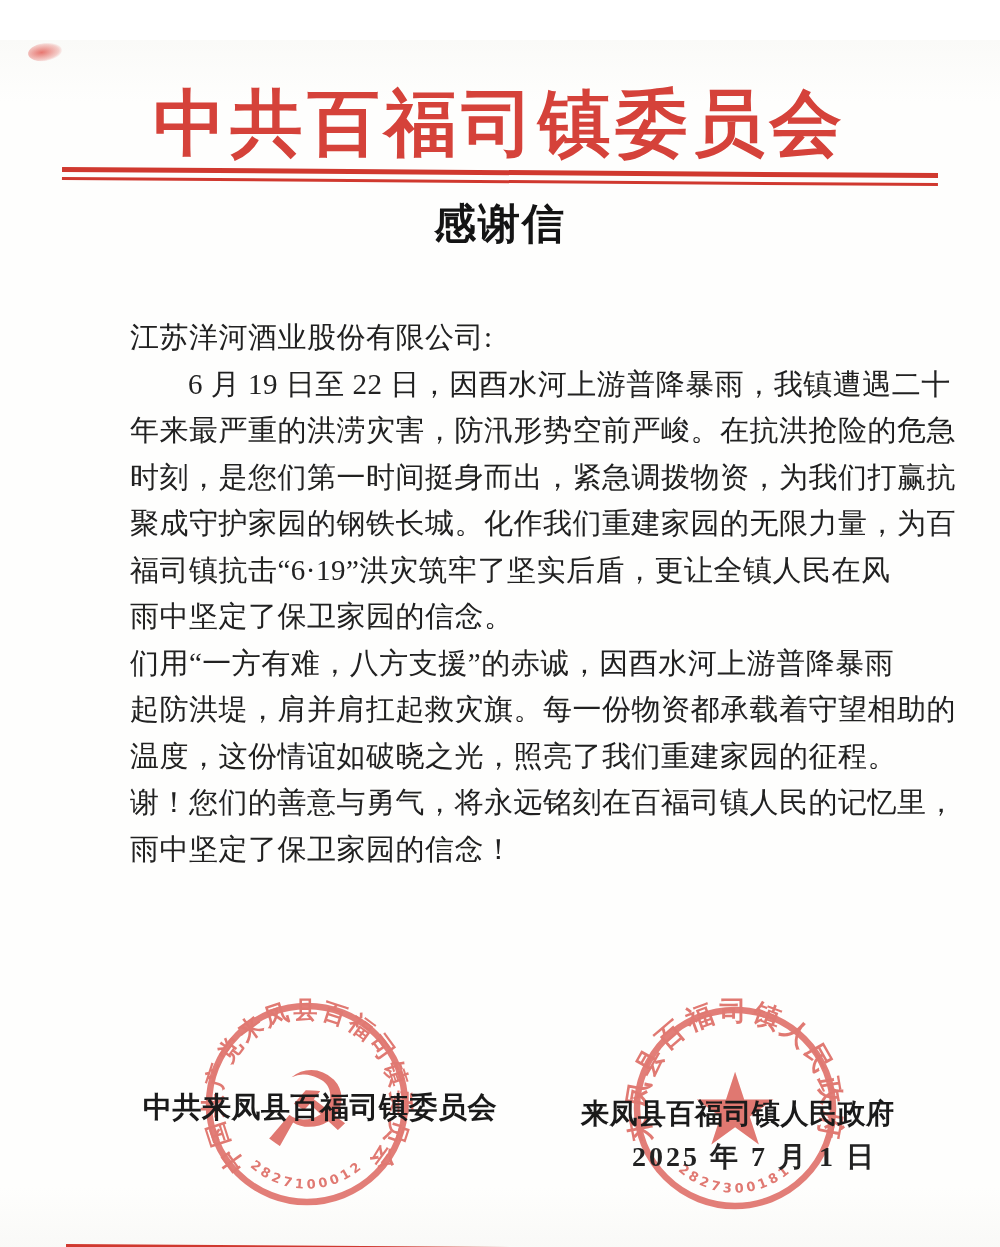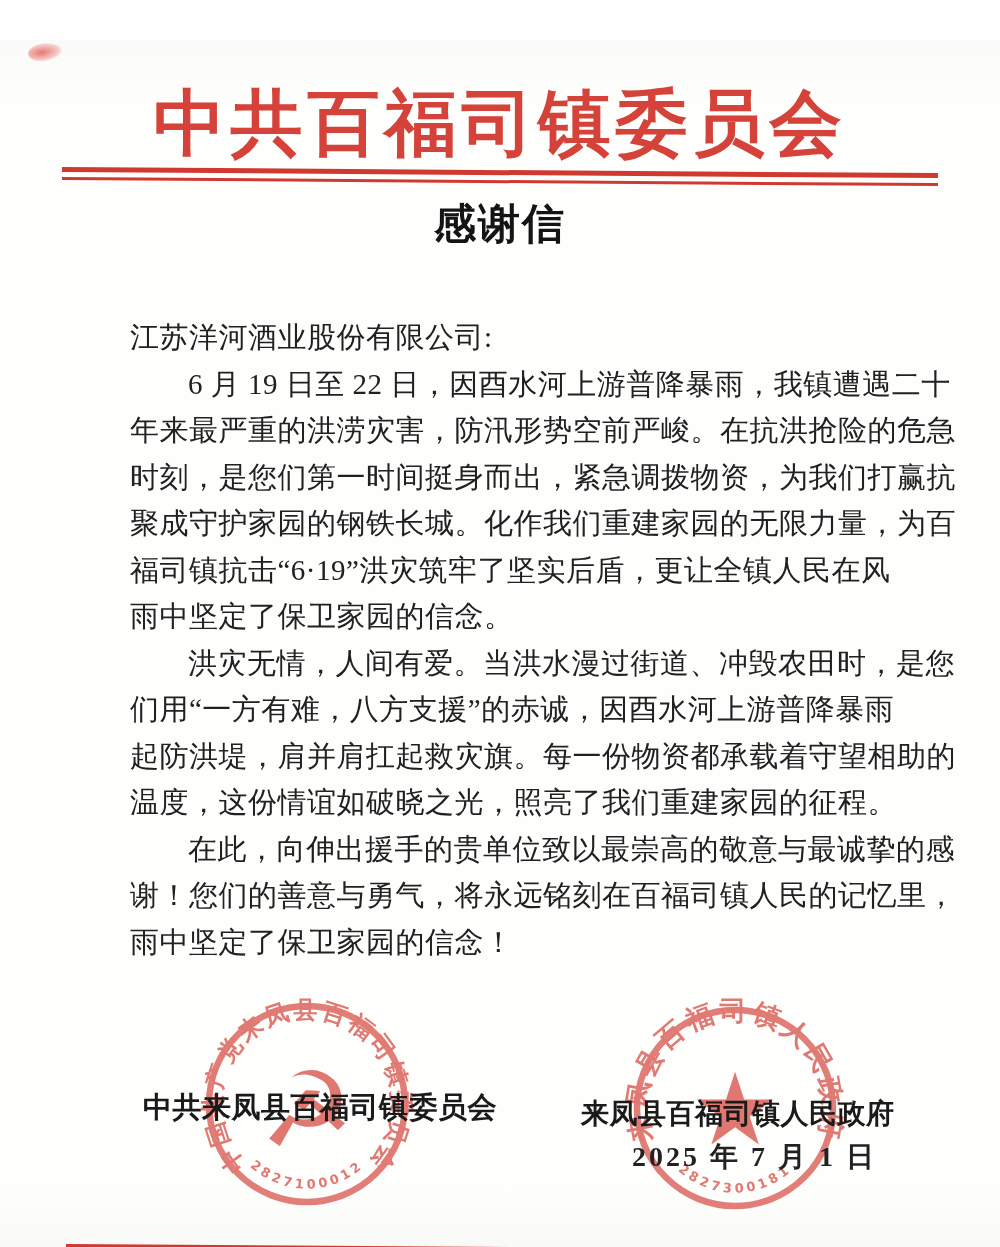--- a/index.html
+++ b/index.html
@@ -79,25 +79,23 @@
   <div class="letter-title">感谢信</div>
 
   <div class="body-text">
     <div class="bline">江苏洋河酒业股份有限公司:</div>
     <div class="bline indent">6 月 19 日至 22 日，因酉水河上游普降暴雨，我镇遭遇二十</div>
     <div class="bline">年来最严重的洪涝灾害，防汛形势空前严峻。在抗洪抢险的危急</div>
     <div class="bline">时刻，是您们第一时间挺身而出，紧急调拨物资，为我们打赢抗</div>
     <div class="bline">聚成守护家园的钢铁长城。化作我们重建家园的无限力量，为百</div>
     <div class="bline">福司镇抗击“6·19”洪灾筑牢了坚实后盾，更让全镇人民在风</div>
     <div class="bline">雨中坚定了保卫家园的信念。</div>
-    <div class="bline indent">洪灾无情，人间有爱。当洪水漫过街道、冲毁农田时，是您</div>
     <div class="bline">们用“一方有难，八方支援”的赤诚，因酉水河上游普降暴雨</div>
     <div class="bline">起防洪堤，肩并肩扛起救灾旗。每一份物资都承载着守望相助的</div>
     <div class="bline">温度，这份情谊如破晓之光，照亮了我们重建家园的征程。</div>
-    <div class="bline indent">在此，向伸出援手的贵单位致以最崇高的敬意与最诚挚的感</div>
     <div class="bline">谢！您们的善意与勇气，将永远铭刻在百福司镇人民的记忆里，</div>
     <div class="bline">雨中坚定了保卫家园的信念！</div>
   </div>
 
   <svg class="seal seal-left" width="220" height="220" viewBox="-110 -110 220 220">
     <circle class="ring" cx="0" cy="0" r="98"></circle>
     <defs>
       <path id="arcL" d="M -67,54 A 86.1,86.1 0 1 1 67,54" fill="none"></path>
       <path id="numL" d="M -53,66 A 84.6,84.6 0 0 0 53,66" fill="none"></path>
     </defs>

